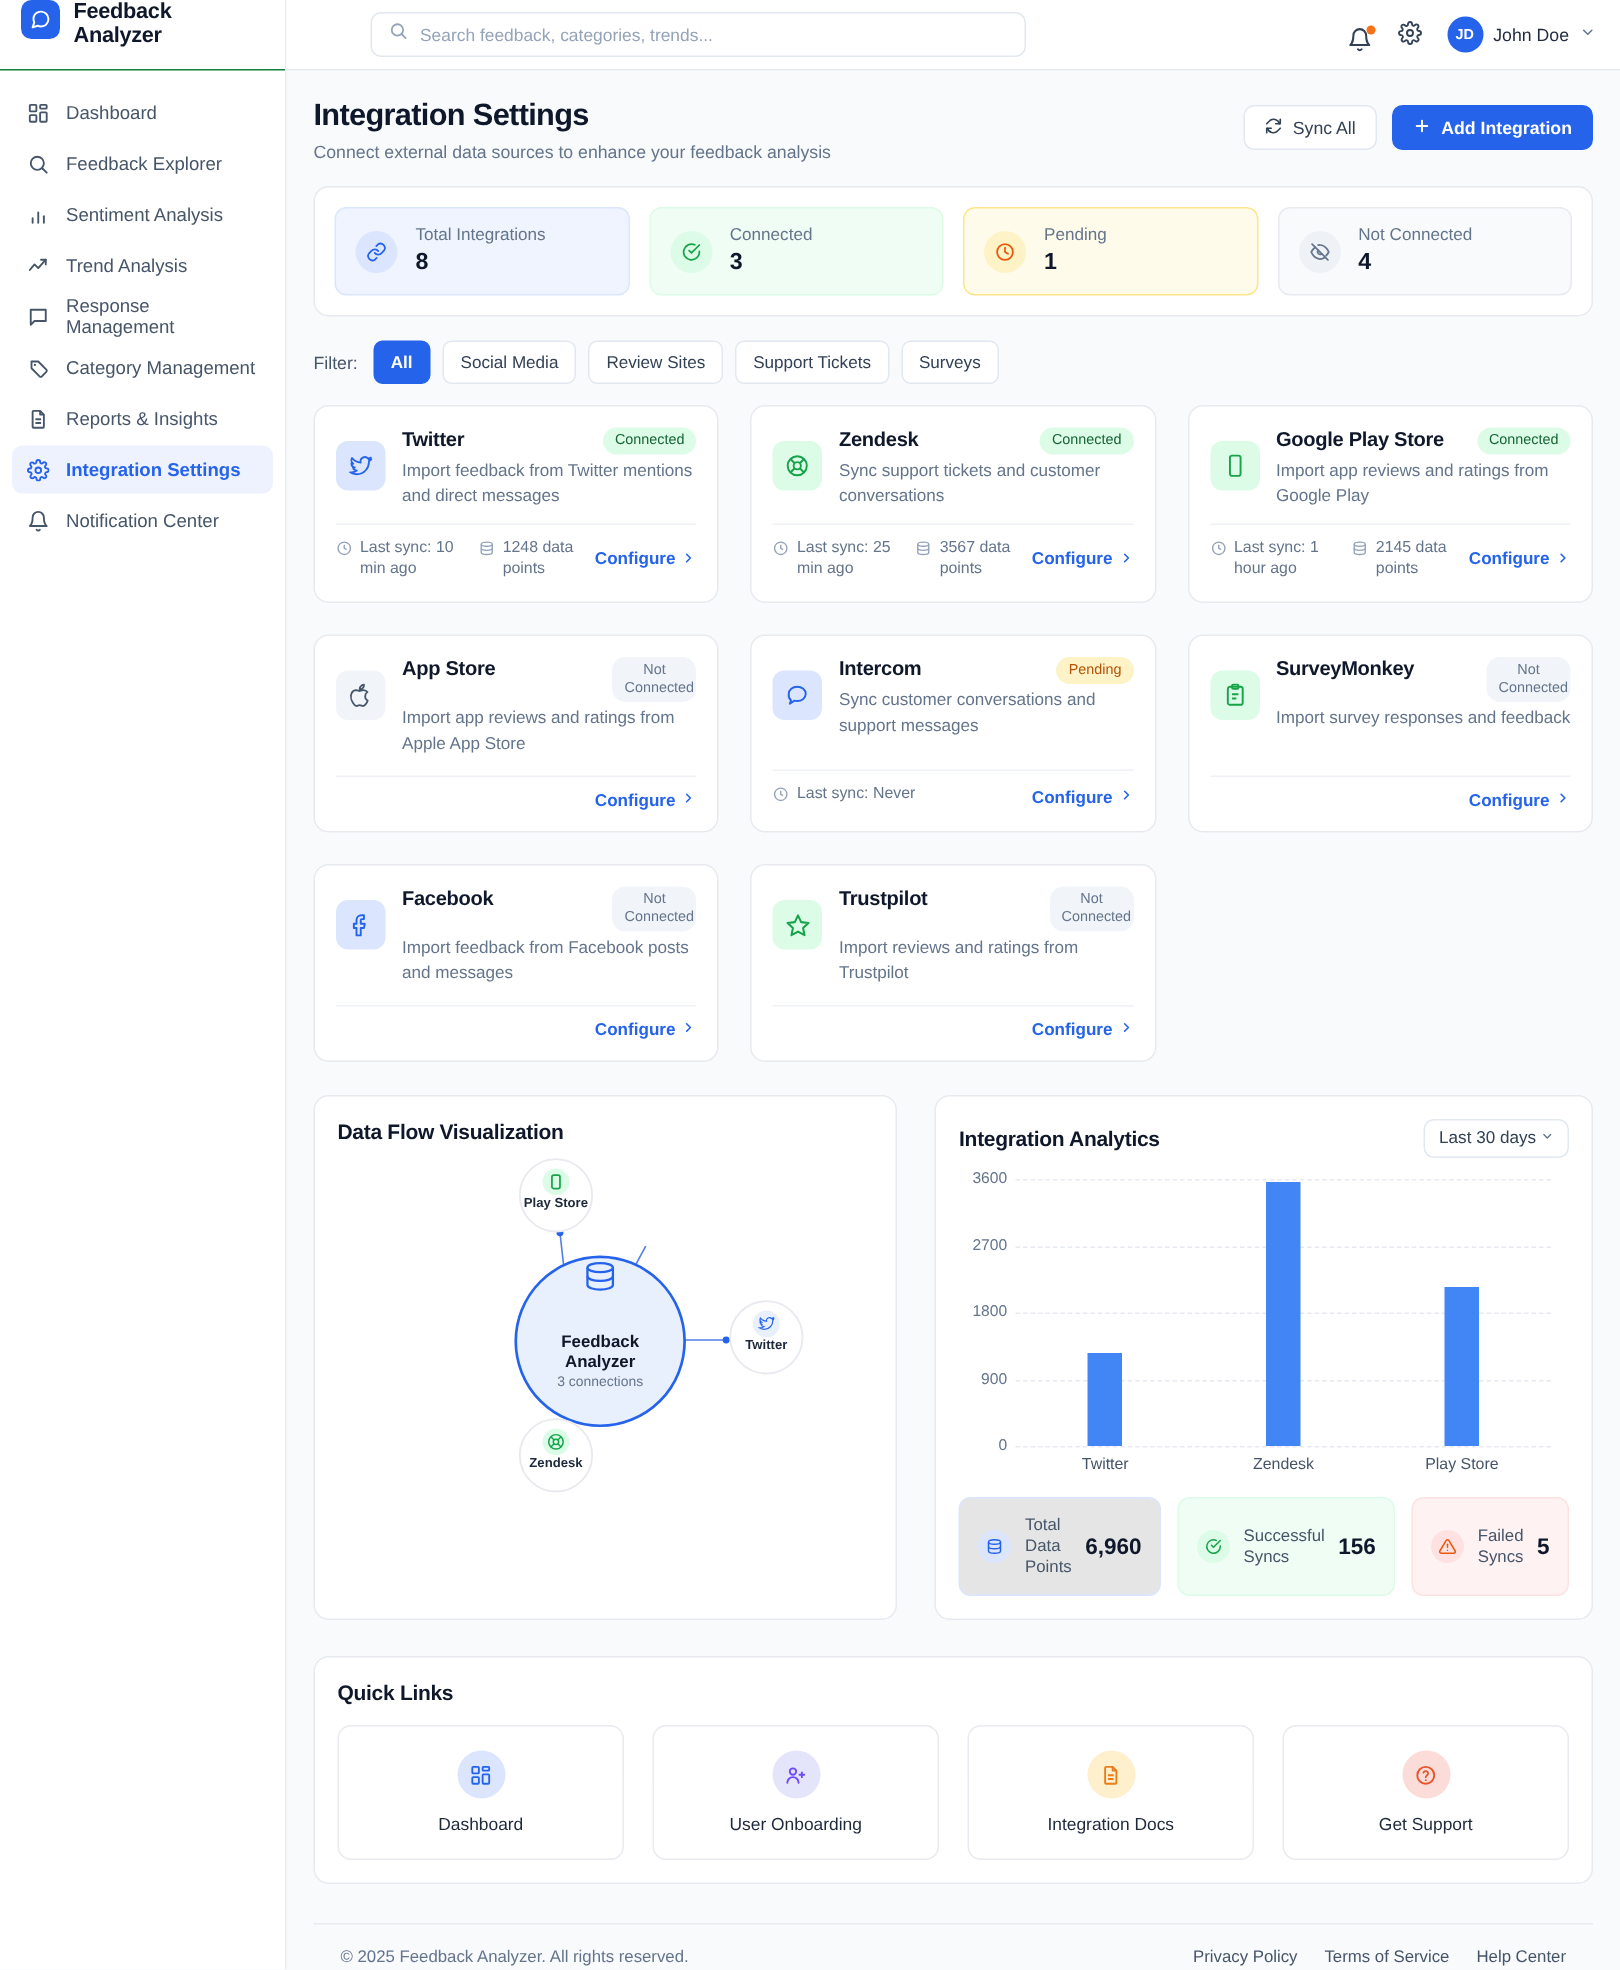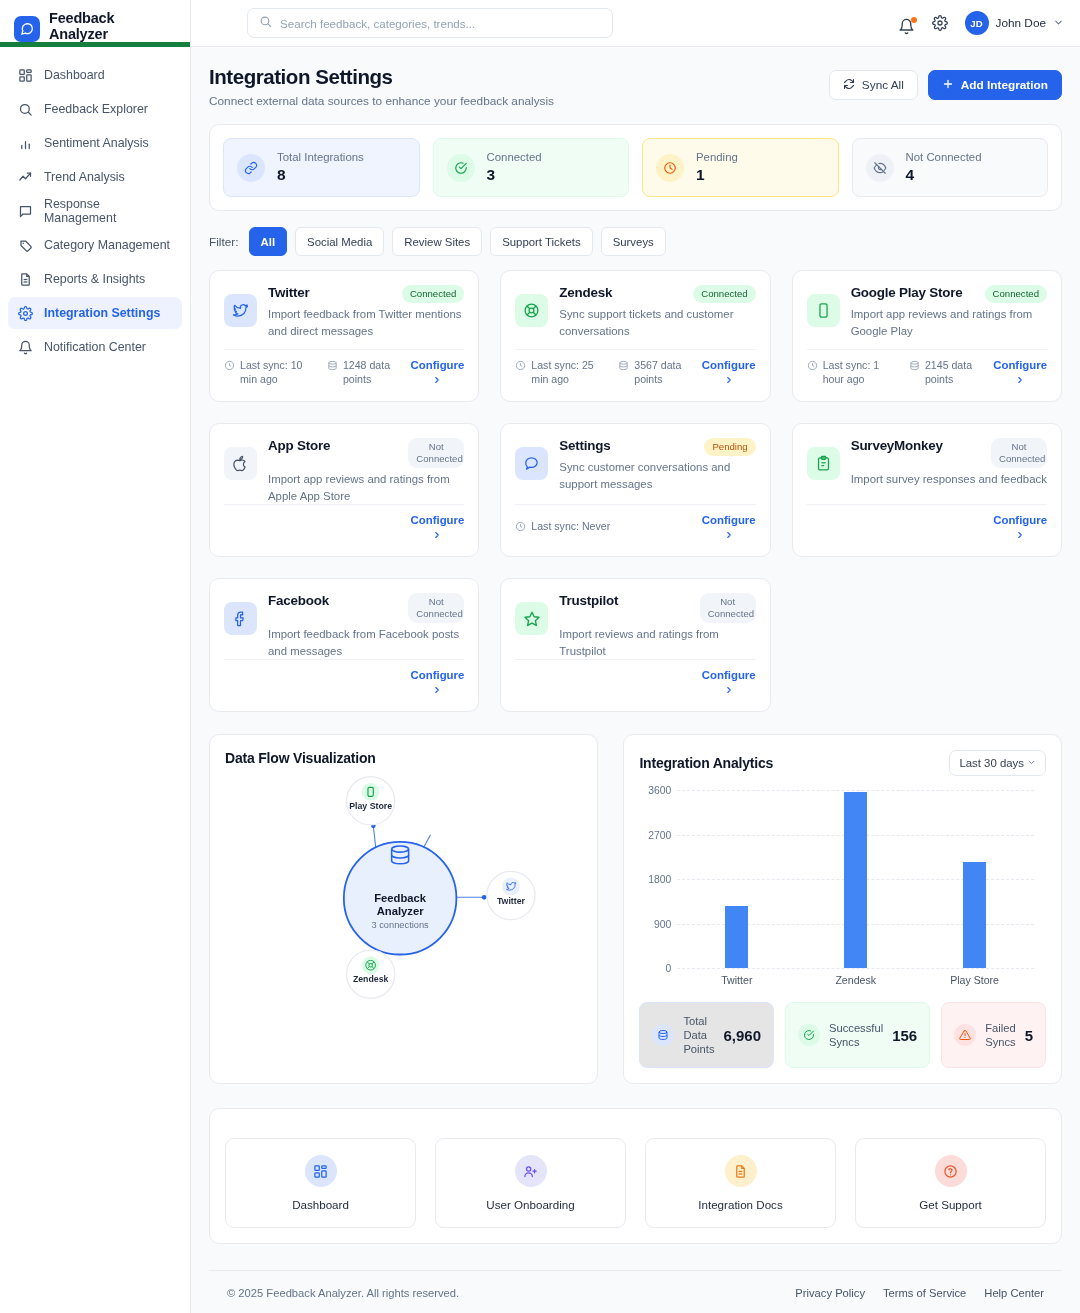--- a/index.html
+++ b/index.html
@@ -10,22 +10,22 @@
     overflow: hidden;
   }
   .app { display: flex; width: 1080px; height: 1313px; }
 
   
   .sidebar {
     width: 191px; flex: 0 0 191px; background: #ffffff;
     border-right: 1px solid #e8eaef; display: flex; flex-direction: column;
   }
   .brand {
-    display: flex; align-items: flex-end; gap: 9px;
-    height: 47px; padding: 0 14px; border-bottom: 5px solid #15803d;
+    display: flex; align-items: flex-start; gap: 9px;
+    height: 47px; padding: 0 14px; border-bottom: 1px solid #15803d;
   }
   .brand-logo {
     width: 26px; height: 26px; border-radius: 7px; background: #2563eb;
     display: flex; align-items: center; justify-content: center; flex: 0 0 26px;
   }
   .brand-name { font-size: 14.5px; font-weight: 700; letter-spacing: -.2px; color: #0f172a; }
   .nav { padding: 12px 8px 0 8px; display: flex; flex-direction: column; gap: 2px; }
   .nav-item {
     display: flex; align-items: center; gap: 11px;
     height: 32px; padding: 0 10px; border-radius: 7px;
@@ -35,21 +35,21 @@
   .nav-item.active { background: #eef2ff; color: #2563eb; font-weight: 600; }
   .nav-item.active .ico svg { stroke: #2563eb; }
 
   
   .main { flex: 1; display: flex; flex-direction: column; background: #f8fafc; min-width: 0; }
   .topbar {
     height: 47px; background: #fff; border-bottom: 1px solid #e8eaef;
     display: flex; align-items: center; padding: 0 16px; gap: 10px;
   }
   .search-wrap {
-    margin-left: 40px; width: 366px; height: 30px; border: 1px solid #e2e8f0;
+    margin-left: 40px; width: 437px; height: 30px; border: 1px solid #e2e8f0;
     border-radius: 7px; display: flex; align-items: center; gap: 8px; padding: 0 11px;
     background: #fff;
   }
   .search-wrap input {
     border: 0; outline: 0; font-size: 11.6px; color: #0f172a; width: 100%;
     font-family: "Liberation Sans", sans-serif; background: transparent;
   }
   .search-wrap input::placeholder { color: #94a3b8; }
   .topbar-right { margin-left: auto; display: flex; align-items: flex-end; gap: 17px; }
   .bell-wrap { position: relative; width: 17px; height: 17px; cursor: pointer; }
@@ -139,21 +139,21 @@
   .badge.notconnected { background: #f1f5f9; color: #64748b; max-width: 56px; }
   .icard-desc { font-size: 11.4px; color: #64748b; line-height: 1.45; margin-top: 3px; max-width: 200px; }
   .icard-foot {
     margin-top: auto; border-top: 1px solid #eef2f6; padding-top: 9px;
     display: flex; align-items: center; gap: 10px;
   }
   .meta { display: flex; align-items: flex-start; gap: 5px; font-size: 10.6px; color: #64748b; line-height: 1.3; }
   .meta .ico { margin-top: 1px; flex: 0 0 11px; }
   .configure {
     margin-left: auto; font-size: 11.4px; color: #2563eb; font-weight: 600;
-    display: flex; align-items: center; gap: 4px; cursor: pointer; white-space: nowrap; flex-direction: column;
+    display: flex; align-items: center; gap: 4px; cursor: pointer; white-space: nowrap;
   }
 
   
   .panels { margin-top: 22px; display: grid; grid-template-columns: 1fr 1fr; gap: 25px; }
   .panel { background: #fff; border: 1px solid #e8eaef; border-radius: 10px; padding: 15px; }
   .panel-title { font-size: 14px; font-weight: 700; letter-spacing: -.2px; }
   .panel-head { display: flex; align-items: center; }
   .select-btn {
     margin-left: auto; height: 26px; border: 1px solid #e2e8f0; border-radius: 7px;
     background: #fff; font-size: 11.4px; color: #334155; padding: 0 9px;
@@ -596,21 +596,21 @@
 
           <div class="icard">
             <div class="icard-top">
               <div class="icard-ico ico-blue">
                   <svg width="17" height="17" viewBox="0 0 24 24" fill="none" stroke="#2563eb" stroke-width="1.8" stroke-linejoin="round">
                     <path d="M12 4c4.4 0 8 3 8 6.7 0 3.7-3.6 6.7-8 6.7a9.7 9.7 0 0 1-2.6-.3L5 20l1.1-3.3A6.6 6.6 0 0 1 4 10.7C4 7 7.6 4 12 4z"></path>
                   </svg>
                 </div>
               <div class="icard-info">
                 <div class="icard-head">
-                  <div class="icard-name">Settings</div>
+                  <div class="icard-name">Intercom</div>
                   <div class="badge pending">Pending</div>
                 </div>
                 <div class="icard-desc">Sync customer conversations and support messages</div>
               </div>
             </div>
             <div class="icard-foot">
               <div class="meta">
                 <span class="ico"><svg width="11" height="11" viewBox="0 0 24 24" fill="none" stroke="#94a3b8" stroke-width="2">
                       <circle cx="12" cy="12" r="9"></circle>
                       <polyline points="12,7 12,12 15.5,14"></polyline>
@@ -832,20 +832,21 @@
                     </svg>
                   </div>
                 <div class="mini-label">Failed Syncs</div>
                 <div class="mini-value">5</div>
               </div>
             </div>
           </div>
         </div>
 
         <div class="quick">
+          <div class="panel-title">Quick Links</div>
           <div class="quick-grid">
             <div class="qtile">
               <div class="qtile-ico" style="background:#dbe6fe">
                   <svg width="15" height="15" viewBox="0 0 24 24" fill="none" stroke="#2563eb" stroke-width="2" stroke-linejoin="round">
                     <rect x="3" y="3" width="7" height="7" rx="1"></rect>
                     <rect x="14" y="3" width="7" height="4" rx="1"></rect>
                     <rect x="14" y="11" width="7" height="10" rx="1"></rect>
                     <rect x="3" y="14" width="7" height="7" rx="1"></rect>
                   </svg>
                 </div>

